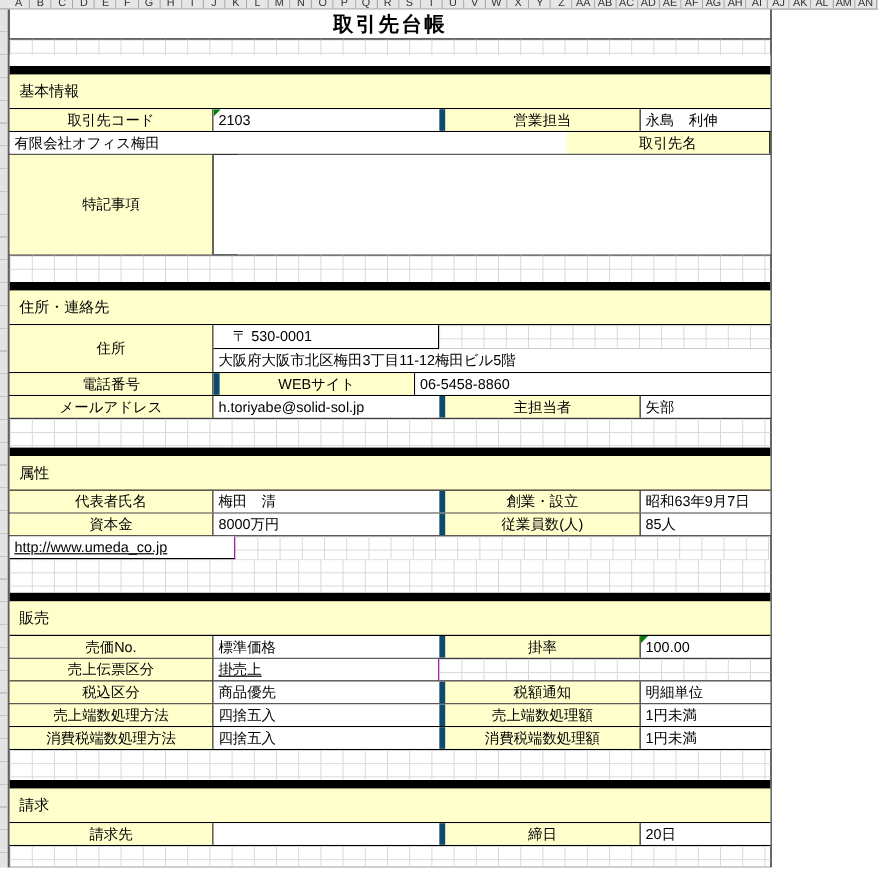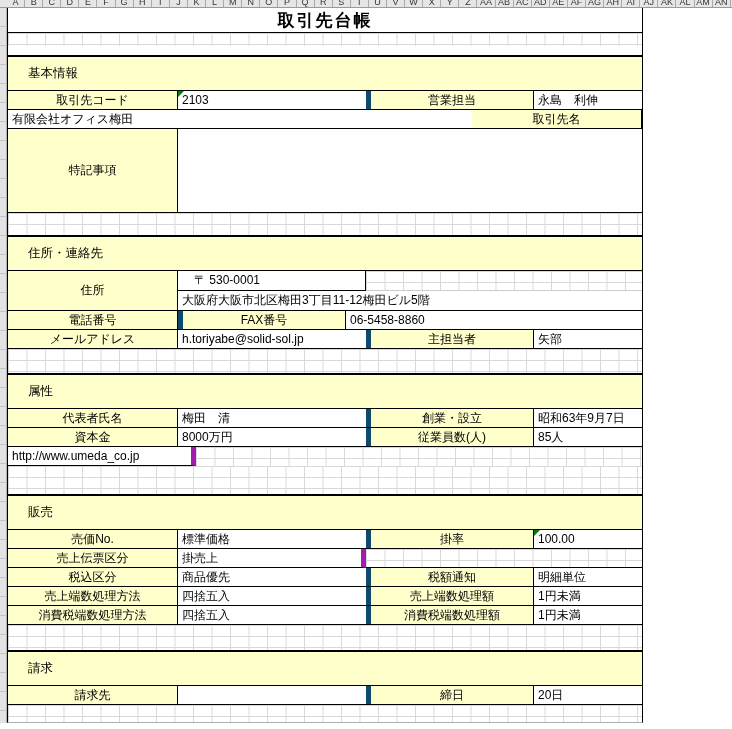--- a/index.html
+++ b/index.html
@@ -44,22 +44,22 @@
       linear-gradient(to right, #d8d8d8 1px, transparent 1px),
       linear-gradient(to bottom, #d8d8d8 1px, transparent 1px);
     background-size:18.5px 11px;
   }
   .gap-plain { background:#fff; }
   .h9{height:9px}.h13{height:13px}.h17{height:17px}.h22{height:22px}
   .h24{height:24px}.h25{height:25px}.h28{height:28px}
 
   .sec-head {
     height:36px; background:#FFFFCC;
-    border-top:2px solid #000000; border-bottom:1px solid #000;
-    display:flex; align-items:center; padding-left:20px; font-size:12.5px;
+    border-top:7px solid #000000; border-bottom:1px solid #000;
+    display:flex; align-items:center; padding-left:8px; font-size:12.5px;
   }
 
   .row { display:flex; border-bottom:1px solid #000; }
   .r19 { height:19px; }
   .r84 { height:84px;gap:20px; }
   .r40 { height:40px; }
   .cell { overflow:hidden; white-space:nowrap; }
   .label {
     background:#FFFFCC; text-align:center; line-height:18px;
     border-right:1px solid #000;
@@ -90,21 +90,21 @@
       linear-gradient(to right, #d8d8d8 1px, transparent 1px),
       linear-gradient(to bottom, #d8d8d8 1px, transparent 1px);
     background-size:18.5px 11px;
   }
   .addr-l1 .grid-fill { border-bottom:1px solid #ccc; }
   .addr-l2 { height:19px; background:#fff; padding-left:4px; line-height:18px; overflow:hidden; white-space:nowrap; }
 
   
   .row.half { border-bottom:none; }
   .row.half .label, .row.half .value.w-v1 { border-bottom:1px solid #000; }
-  .row.half .value.w-v1 { border-right:5px solid #a21caf; }
+  .row.half .value.w-v1 { border-right:1px solid #a21caf;text-decoration:underline; }
   .grid-fill.bb-black { border-bottom:1px solid #000; }
 </style>
 </head>
 <body>
 
 <div class="screen">
 
   <div class="col-strip">
       <span class="col-h">A</span>
       <span class="col-h">B</span>
@@ -183,21 +183,21 @@
       <div class="addr-wrap">
         <div class="addr-l1">
           <div class="postal-cell">〒 530-0001</div>
           <div class="grid-fill"></div>
         </div>
         <div class="addr-l2">大阪府大阪市北区梅田3丁目11-12梅田ビル5階</div>
       </div>
     </div>
     <div class="row r19">
       <div class="cell label w-l1">電話番号</div>
-      <div class="cell label w-l2">FAX番号</div>
+      <div class="cell label w-l2">WEBサイト</div>
       <div class="cell value w-v2">06-5458-8860</div>
     </div>
     <div class="row r19">
       <div class="cell label w-l1">メールアドレス</div>
       <div class="cell value w-v1">h.toriyabe@solid-sol.jp</div>
       <div class="cell label w-l2">主担当者</div>
       <div class="cell value w-v2">矢部</div>
     </div>
 
     <div class="gap-grid h24"></div>

